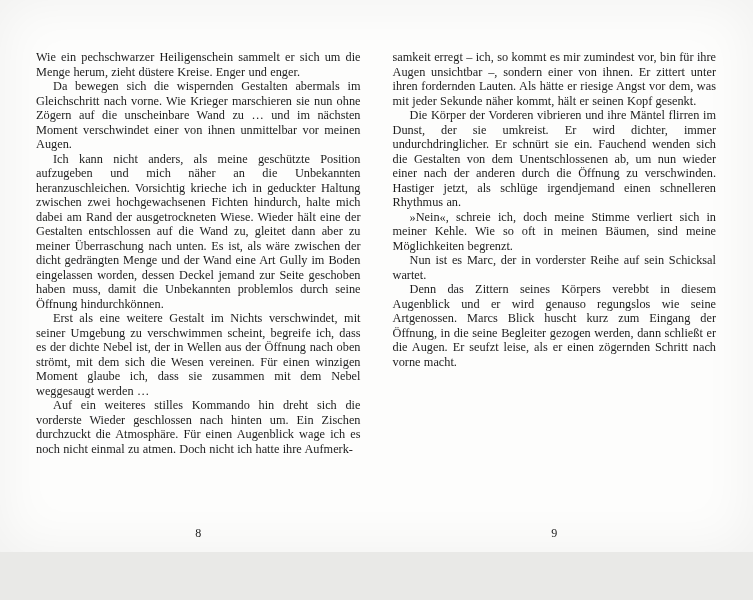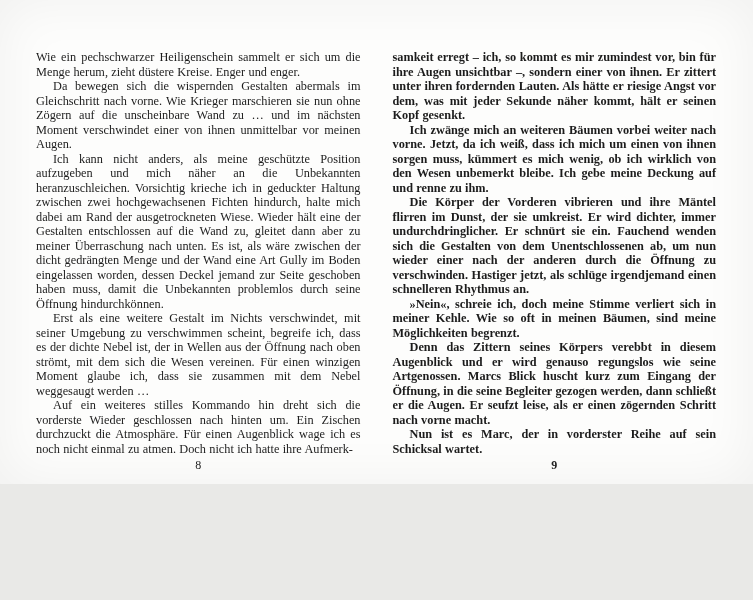--- a/index.html
+++ b/index.html
@@ -3,37 +3,37 @@
 <meta charset="utf-8">
 <style>
   html, body {
     margin: 0;
     padding: 0;
     background: #e9e9e7;
   }
   .spread {
     position: relative;
     width: 753px;
-    height: 484px;
+    height: 552px;
     margin: 0 auto;
     background: #fdfdfc;
     box-shadow: inset 0 0 55px rgba(0,0,0,0.055);
     display: flex;
     font-family: "Liberation Serif", "DejaVu Serif", serif;
     color: #1c1c1c;
     overflow: hidden;
   }
   .page {
     position: relative;
     width: 376.5px;
     height: 100%;
     box-sizing: border-box;
   }
   .page-left  { padding: 50px 16px 0 36px; }
-  .page-right { padding: 50px 37px 0 16px; font-weight: bold; }
+  .page-right { padding: 50px 37px 0 16px; }
   .page-text p {
     margin: 0;
     font-size: 12.3px;
     line-height: 14.5px;
     text-align: justify;
     text-indent: 17px;
     hyphens: auto;
     -webkit-hyphens: auto;
     word-spacing: 0.02em;
   }
@@ -58,21 +58,20 @@
         <p>Da bewegen sich die wispernden Gestalten abermals im Gleichschritt nach vorne. Wie Krieger marschieren sie nun ohne Zögern auf die unscheinbare Wand zu … und im nächsten Moment verschwindet einer von ihnen unmittelbar vor meinen Augen.</p>
         <p>Ich kann nicht anders, als meine geschützte Position aufzugeben und mich näher an die Unbekannten heranzuschleichen. Vorsichtig krieche ich in geduckter Haltung zwischen zwei hochgewachsenen Fichten hindurch, halte mich dabei am Rand der ausgetrockneten Wiese. Wieder hält eine der Gestalten entschlossen auf die Wand zu, gleitet dann aber zu meiner Überraschung nach unten. Es ist, als wäre zwischen der dicht gedrängten Menge und der Wand eine Art Gully im Boden eingelassen worden, dessen Deckel jemand zur Seite geschoben haben muss, damit die Unbekannten problemlos durch seine Öffnung hindurchkönnen.</p>
         <p>Erst als eine weitere Gestalt im Nichts verschwindet, mit seiner Umgebung zu verschwimmen scheint, begreife ich, dass es der dichte Nebel ist, der in Wellen aus der Öffnung nach oben strömt, mit dem sich die Wesen vereinen. Für einen winzigen Moment glaube ich, dass sie zusammen mit dem Nebel weggesaugt werden …</p>
         <p>Auf ein weiteres stilles Kommando hin dreht sich die vorderste Wieder geschlossen nach hinten um. Ein Zischen durchzuckt die Atmosphäre. Für einen Augenblick wage ich es noch nicht einmal zu atmen. Doch nicht ich hatte ihre Aufmerk-</p>
       </div>
     <div class="page-number">8</div>
   </div>
   <div class="page page-right">
     <div class="page-text">
         <p>samkeit erregt – ich, so kommt es mir zumindest vor, bin für ihre Augen unsichtbar –, sondern einer von ihnen. Er zittert unter ihren fordernden Lauten. Als hätte er riesige Angst vor dem, was mit jeder Sekunde näher kommt, hält er seinen Kopf gesenkt.</p>
-        <p>Ich zwänge mich an weiteren Bäumen vorbei weiter nach vorne. Jetzt, da ich weiß, dass ich mich um einen von ihnen sorgen muss, kümmert es mich wenig, ob ich wirklich von den Wesen unbemerkt bleibe. Ich gebe meine Deckung auf und renne zu ihm.</p>
         <p>Die Körper der Vorderen vibrieren und ihre Mäntel flirren im Dunst, der sie umkreist. Er wird dichter, immer undurchdringlicher. Er schnürt sie ein. Fauchend wenden sich die Gestalten von dem Unentschlossenen ab, um nun wieder einer nach der anderen durch die Öffnung zu verschwinden. Hastiger jetzt, als schlüge irgendjemand einen schnelleren Rhythmus an.</p>
         <p>»Nein«, schreie ich, doch meine Stimme verliert sich in meiner Kehle. Wie so oft in meinen Bäumen, sind meine Möglichkeiten begrenzt.</p>
+        <p>Nun ist es Marc, der in vorderster Reihe auf sein Schicksal wartet.</p>
         <p>Denn das Zittern seines Körpers verebbt in diesem Augenblick und er wird genauso regungslos wie seine Artgenossen. Marcs Blick huscht kurz zum Eingang der Öffnung, in die seine Begleiter gezogen werden, dann schließt er die Augen. Er seufzt leise, als er einen zögernden Schritt nach vorne macht.</p>
-        <p>Nun ist es Marc, der in vorderster Reihe auf sein Schicksal wartet.</p>
       </div>
     <div class="page-number">9</div>
   </div>
 </div>
 
 </body></html>

